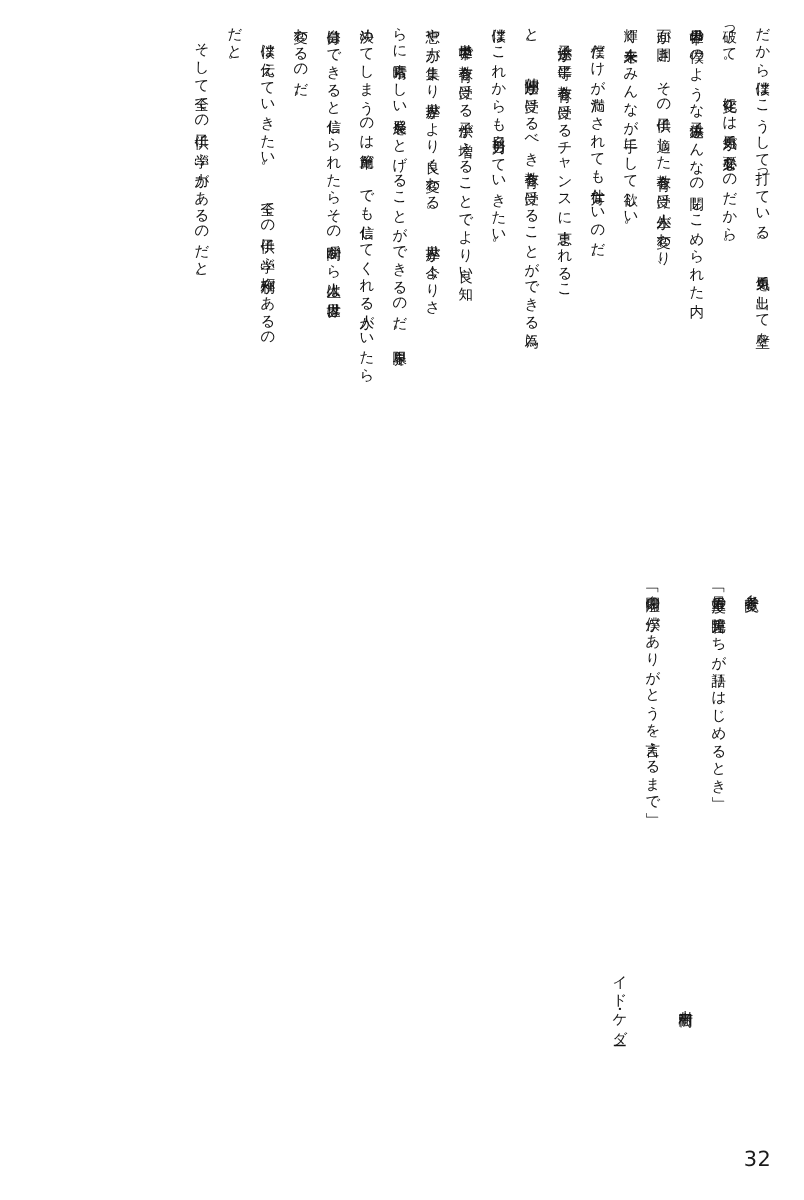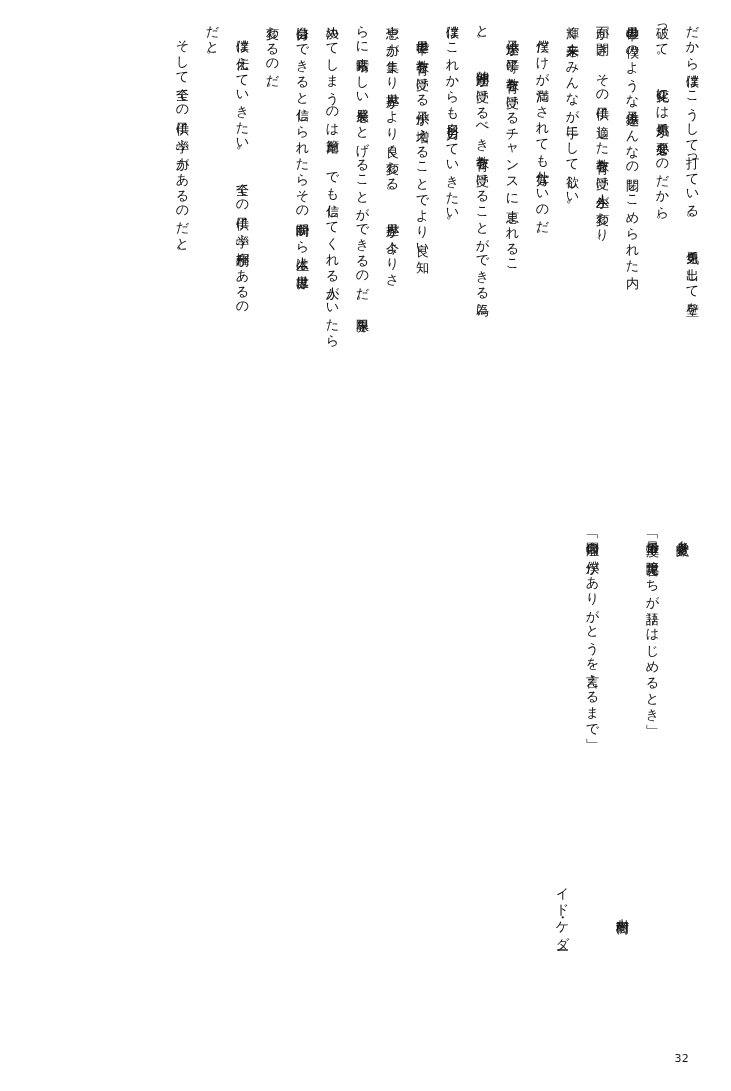--- a/index.html
+++ b/index.html
@@ -48,24 +48,24 @@
     font-size: 13.2px;
     line-height: 1.6;
     letter-spacing: 0.08em;
     color: #141414;
     white-space: nowrap;
   }
 
   
   #page-number {
     position: absolute;
-    right: 42px;
+    right: 30px;
     bottom: 26px;
     font-family: "DejaVu Sans", "Liberation Sans", sans-serif;
-    font-size: 11px;
+    font-size: 19px;
     color: #1a1a1a;
     letter-spacing: 0.02em;
   }
 </style>
 </head>
 <body>
 
 <div id="page">
 
   <div>

